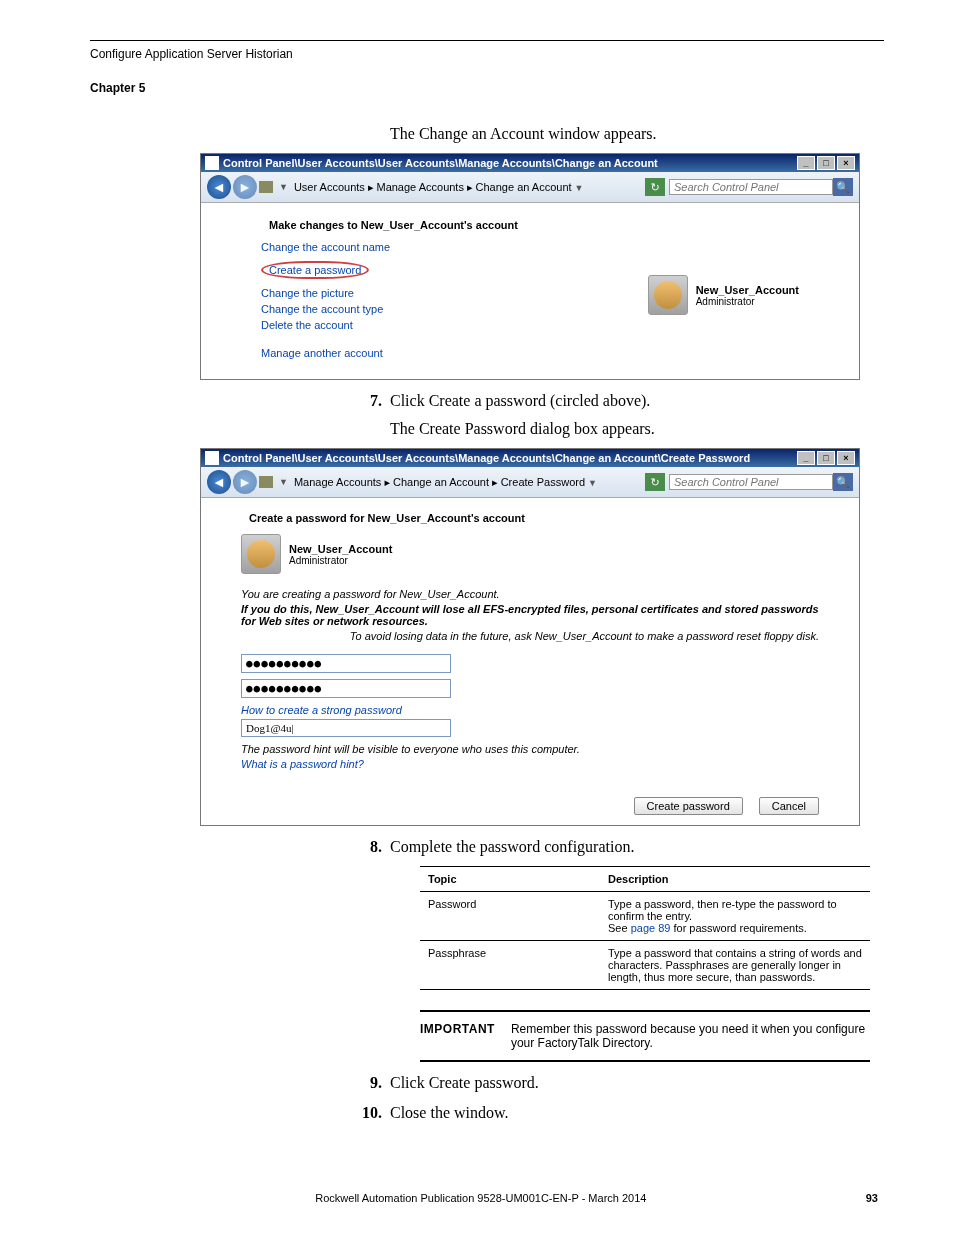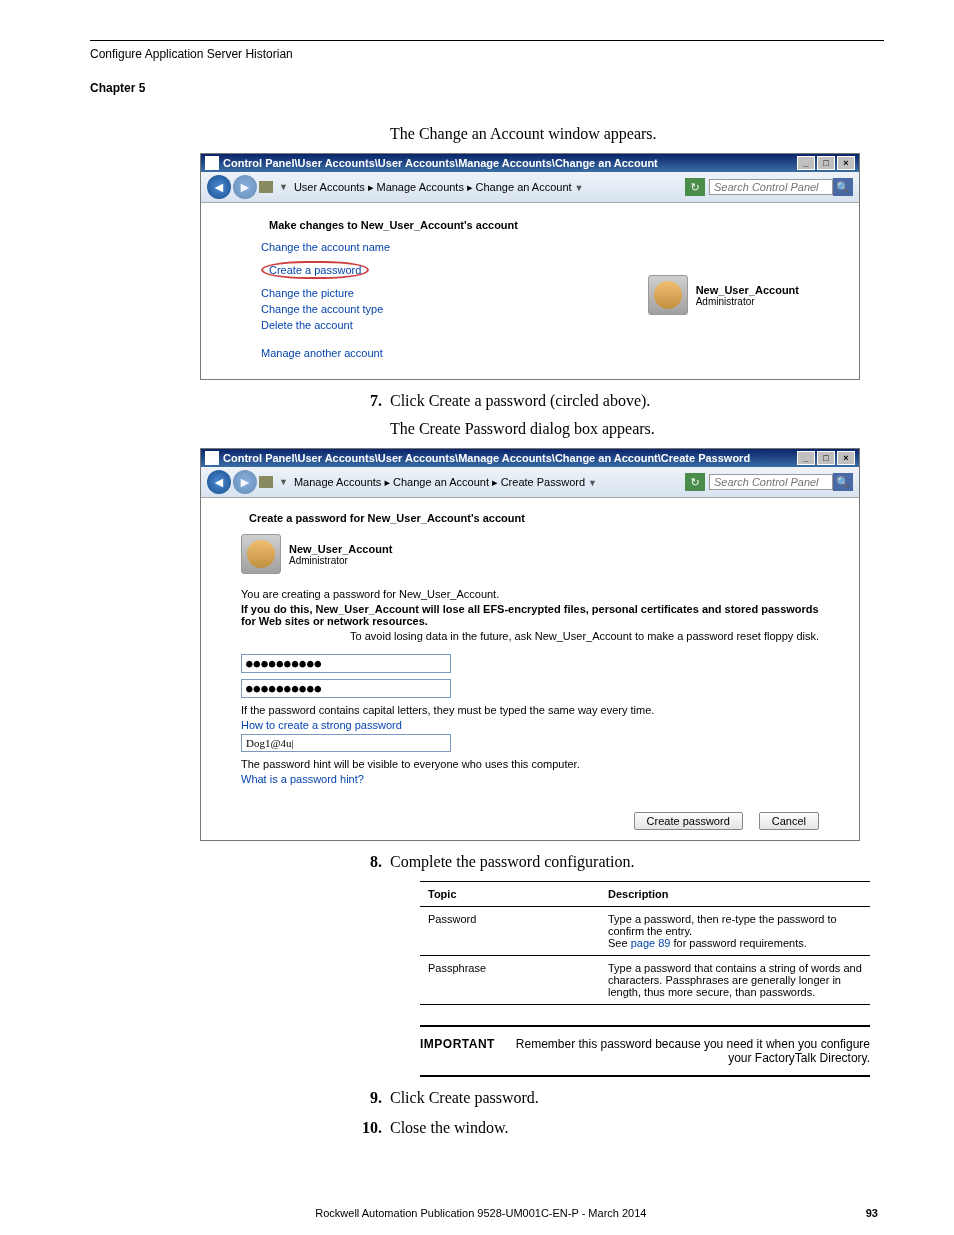--- a/index.html
+++ b/index.html
@@ -17,43 +17,43 @@
   .win-titlebar .icon-sq { width: 14px; height: 14px; background: #fff; margin-right: 4px; display: inline-block; }
   .win-titlebar .title-text { flex: 1; }
   .win-controls { display: flex; gap: 2px; }
   .win-ctrl { width: 18px; height: 14px; background: #c0c0c0; border: 1px solid #fff; font-size: 9px; text-align: center; line-height: 12px; color: #000; }
   .nav-bar { background: linear-gradient(#eef3f8, #d8e3f0); display: flex; align-items: center; padding: 3px 6px; border-bottom: 1px solid #aaa; }
   .nav-btn { width: 24px; height: 24px; border-radius: 50%; background: radial-gradient(#4a8cd6, #1a4c8a); margin-right: 2px; display: flex; align-items: center; justify-content: center; color: #fff; font-size: 14px; }
   .nav-btn.fwd { opacity: 0.6; }
   .breadcrumb { flex: 1; padding: 0 6px; color: #000; font-size: 11px; }
   .search-box { display: flex; align-items: center; }
   .search-refresh { width: 20px; height: 18px; background: #4a8c4a; margin-right: 4px; display:flex; align-items:center; justify-content:center; color:#fff; font-size:11px; }
-  .search-input { border: 1px solid #999; padding: 1px 4px; width: 124px; font-style: italic; color: #888; font-size: 11px; background:#fff; }
+  .search-input { border: 1px solid #999; padding: 1px 4px; width: 164px; font-style: italic; color: #888; font-size: 11px; background:#fff; }
   .search-go { width: 20px; height: 18px; background: #4a6aa5; display:flex; align-items:center; justify-content:center; color:#fff; }
   .win-body { padding: 16px 60px; min-height: 150px; }
   .heading-bold { font-weight: bold; margin-bottom: 10px; padding-left: 8px; }
   .link { color: #0645ad; cursor: pointer; display: block; margin: 4px 0; }
   .link.circled { border: 2px solid #d04040; border-radius: 50% / 60%; padding: 1px 6px; display: inline-block; }
   .acct-row { display: flex; gap: 40px; }
   .acct-left { flex: 1; }
   .acct-right { display: flex; align-items: center; gap: 8px; margin-top: 8px; }
   .avatar { width: 40px; height: 40px; background: linear-gradient(#d0d0d0,#a0a0a0); border: 1px solid #999; border-radius: 3px; display:flex; align-items:center; justify-content:center; }
   .avatar-inner { width:28px; height:28px; border-radius:50%; background: linear-gradient(#f0c070,#c09040); }
   .acct-name { font-weight: bold; }
   .acct-role { font-size: 10px; }
   .pw-body { padding: 14px 40px; }
   .pw-input { border: 1px solid #7a9ac0; padding: 2px 4px; width: 210px; margin-bottom: 6px; font-family: monospace; letter-spacing: 1px; display:block; font-size:11px; }
-  .small-note { font-size: 11px; margin: 3px 0; }
+  .small-note { font-size: 11px; margin: 3px 0; font-style: italic; }
   .btn-row { display: flex; justify-content: flex-end; gap: 16px; padding: 10px 40px; }
   .btn { border: 1px solid #888; background: linear-gradient(#fefefe,#e3e3e3); padding: 2px 12px; font-size: 11px; border-radius: 2px; }
   .tbl { margin-left: 330px; width: 450px; border-collapse: collapse; margin-top: 10px; font-family: Arial, sans-serif; font-size: 11px; }
   .tbl th, .tbl td { border-top: 1px solid #000; border-bottom: 1px solid #000; padding: 6px 8px; text-align: left; vertical-align: top; }
   .tbl th { font-weight: bold; }
   .tbl .col1 { width: 40%; }
-  .important-box { margin-left: 330px; width: 450px; border-top: 2px solid #000; border-bottom: 2px solid #000; padding: 10px 0; display: flex; gap: 16px; font-family: Arial, sans-serif; font-size: 12px; margin-top: 20px; text-align: right; }
+  .important-box { margin-left: 330px; width: 450px; border-top: 2px solid #000; border-bottom: 2px solid #000; padding: 10px 0; display: flex; gap: 16px; font-family: Arial, sans-serif; font-size: 12px; margin-top: 20px; }
   .important-box .label { font-weight: bold; letter-spacing: 0.5px; white-space: nowrap; }
   .footer { display: flex; justify-content: space-between; font-family: Arial, sans-serif; font-size: 11px; margin-top: 70px; padding: 0 6px; }
   .footer .pg { font-weight: bold; }
   .page-link { color: #0645ad; }
   .dd-arrow { color:#555; font-size:9px; margin-left:3px; }
   .folder-icon { display:inline-block; width:14px; height:12px; background:#8a8a60; margin-right:3px; vertical-align:middle; }
 </style>
 </head>
 <body>
 
@@ -147,21 +147,20 @@
       <div>
         <div class="acct-name">New_User_Account</div>
         <div class="acct-role">Administrator</div>
       </div>
     </div>
     <p class="small-note">You are creating a password for New_User_Account.</p>
     <p class="small-note" style="font-weight:bold;">If you do this, New_User_Account will lose all EFS-encrypted files, personal certificates and stored passwords for Web sites or network resources.</p>
     <p class="small-note" style="margin-bottom:12px;text-align:right;">To avoid losing data in the future, ask New_User_Account to make a password reset floppy disk.</p>
     <input class="pw-input" value="●●●●●●●●●●" style="">
     <input class="pw-input" value="●●●●●●●●●●" style="">
-    <p class="small-note">If the password contains capital letters, they must be typed the same way every time.</p>
     <span class="link small-note">How to create a strong password</span>
     <input class="pw-input" style="font-family: Tahoma; letter-spacing: 0px;" value="Dog1@4u|">
     <p class="small-note">The password hint will be visible to everyone who uses this computer.</p>
     <span class="link small-note">What is a password hint?</span>
   </div>
   <div class="btn-row">
     <button class="btn">Create password</button>
     <button class="btn">Cancel</button>
   </div>
 </div>

